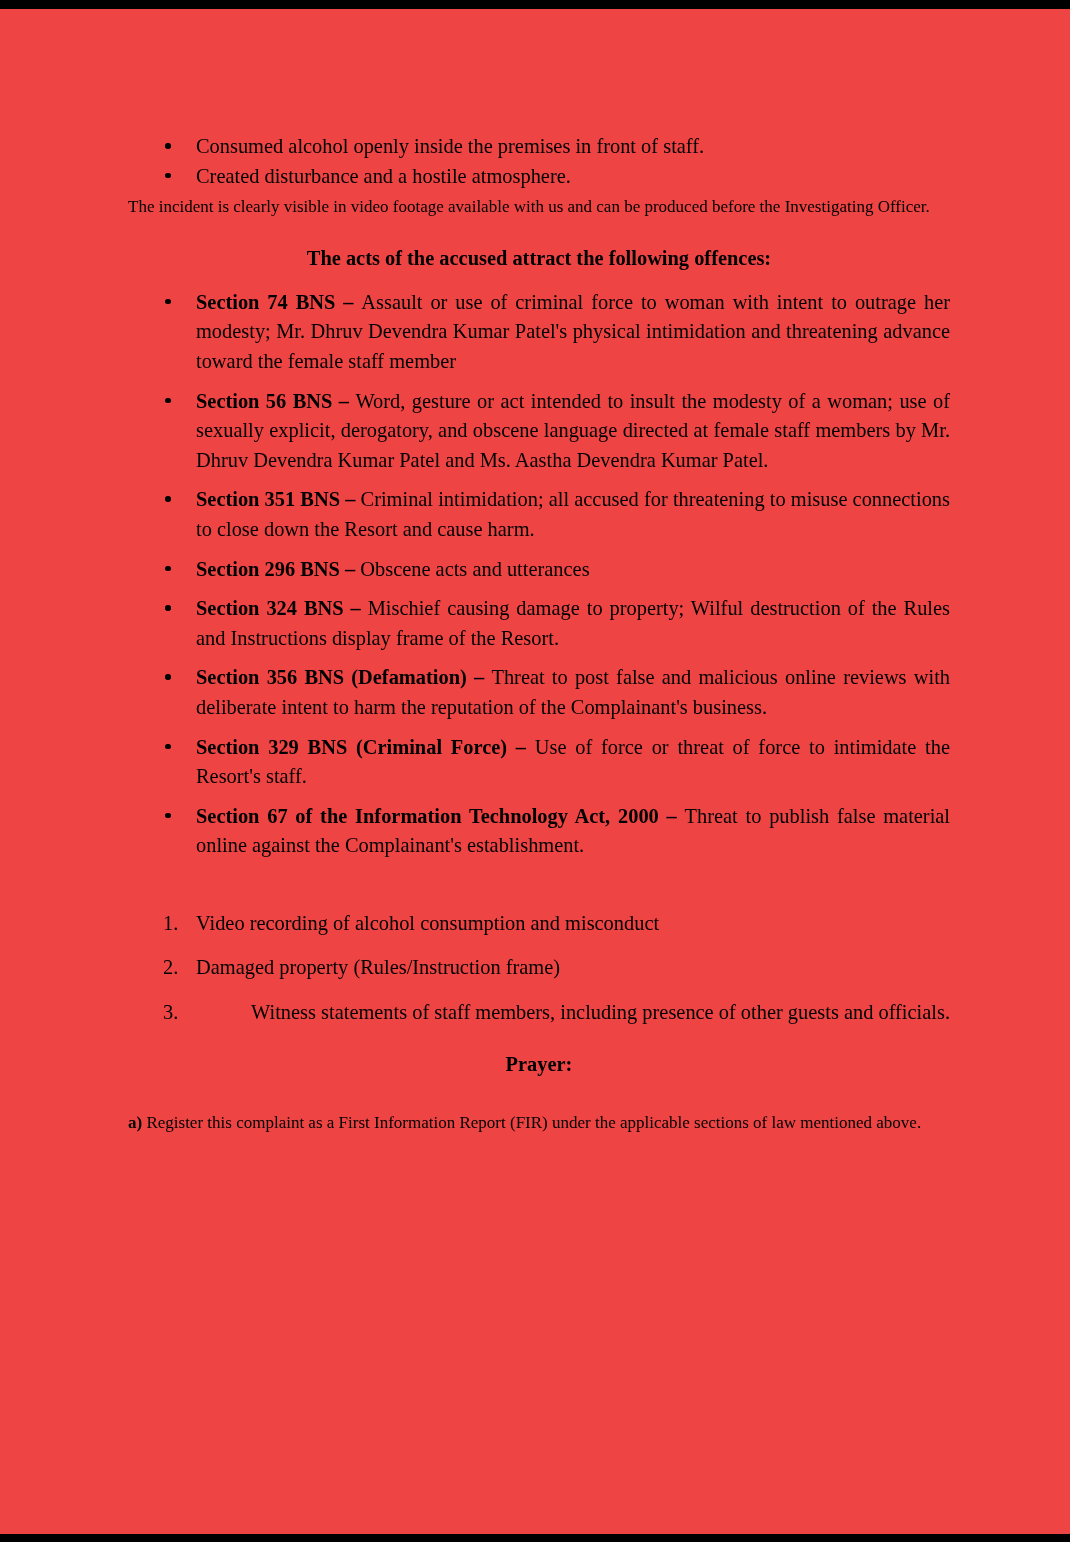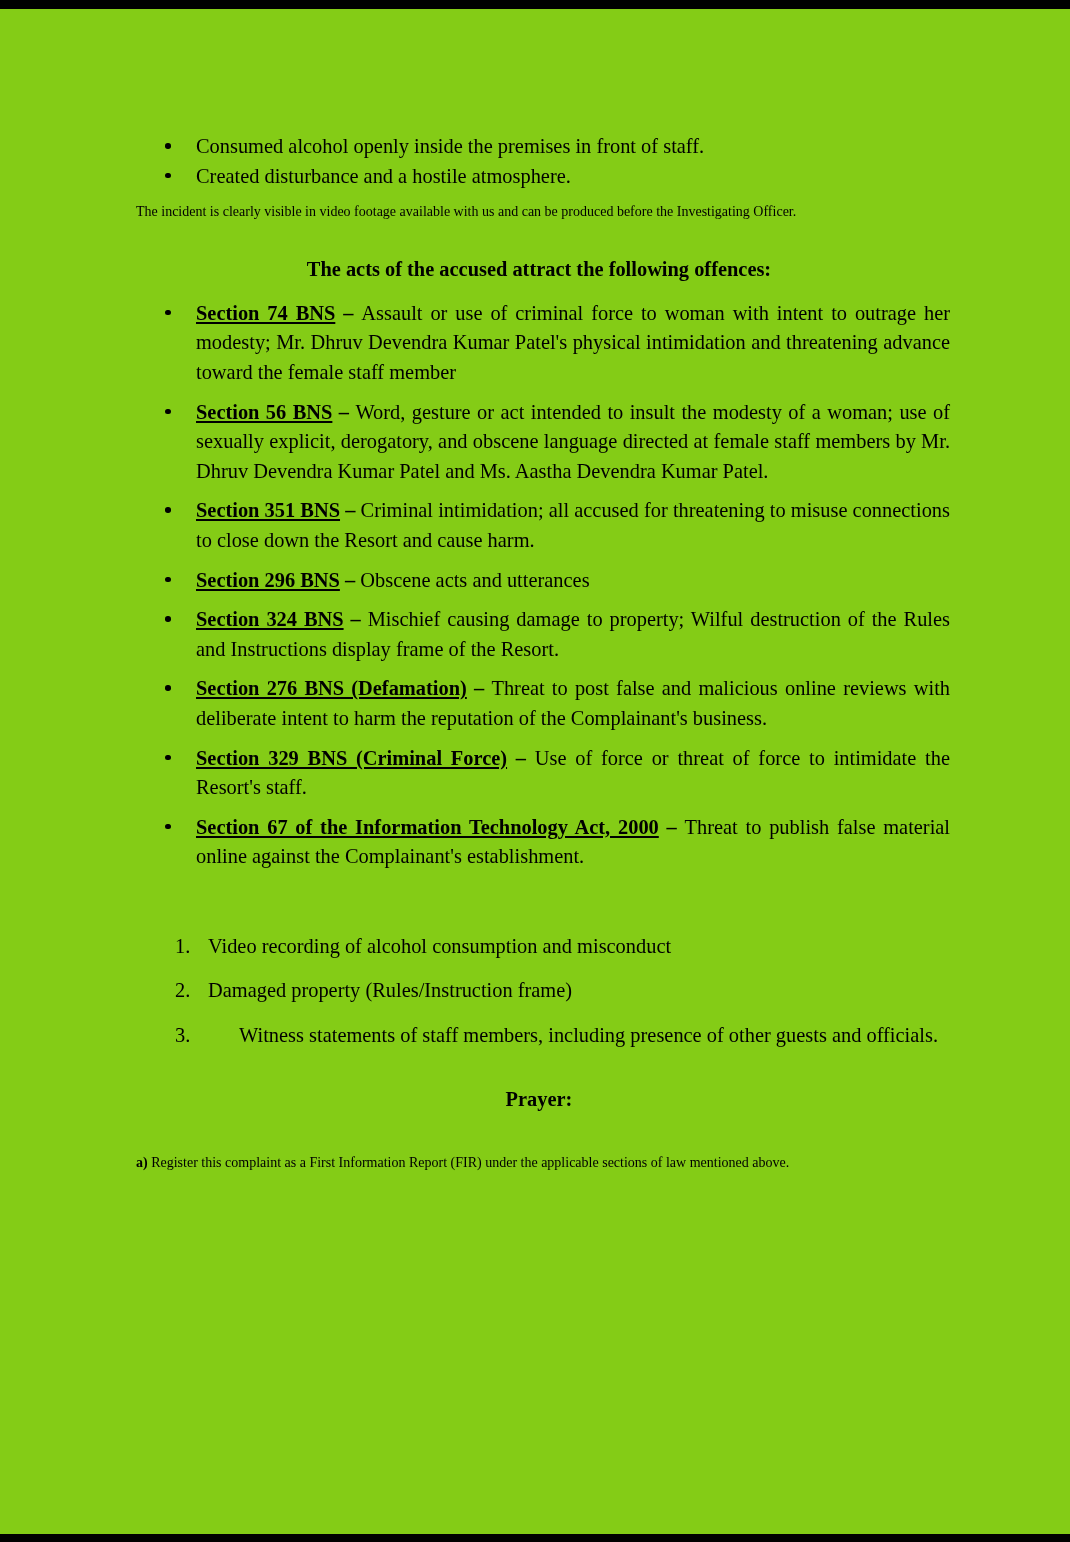--- a/index.html
+++ b/index.html
@@ -12,21 +12,21 @@
     height: 1542px;
     overflow: hidden;
     font-family: "Liberation Serif", "DejaVu Serif", serif;
     color: #000000;
   }
 
   .page {
     position: relative;
     width: 1070px;
     height: 1542px;
-    background: #84cc16;
+    background: #ef4444;
     box-sizing: border-box;
   }
 
   
   .edge-bar {
     position: absolute;
     left: 0;
     width: 1070px;
     background: #000000;
   }
@@ -35,23 +35,23 @@
 
   .content {
     position: absolute;
     left: 128px;
     top: 132px;
     width: 822px;
   }
 
   
   p.body-text {
-    margin: 8px;
-    font-size: 14px;
-    line-height: 26px;
+    margin: 0;
+    font-size: 17px;
+    line-height: 31px;
     text-align: justify;
     text-justify: inter-word;
   }
 
   .heading {
     margin: 0;
     font-size: 20.4px;
     line-height: 29.6px;
     font-weight: bold;
     text-align: center;
@@ -94,21 +94,21 @@
   }
 
   
   ul.bullets.spaced > li {
     margin-bottom: 10px;
   }
   ul.bullets.spaced > li:last-child { margin-bottom: 8px; }
 
   
   ol.numbers {
-    margin: 12px;
+    margin: 0;
     padding: 0;
     list-style: none;
     counter-reset: ev;
   }
   ol.numbers > li {
     position: relative;
     padding-left: 68px;
     font-size: 20.4px;
     line-height: 29.6px;
     margin-bottom: 15px;
@@ -121,21 +121,21 @@
     position: absolute;
     left: 35px;
     top: 0;
     font-size: 20.4px;
     line-height: 29.6px;
   }
 
   .b { font-weight: bold; }
 
   
-  .lead { font-weight: bold; text-decoration: underline; }
+  .lead { font-weight: bold; }
 </style>
 </head>
 <body>
 
 <div class="page">
 
   <div class="edge-bar top"></div>
   <div class="edge-bar bottom"></div>
 
   <div class="content">
@@ -167,21 +167,21 @@
       <li>
         <span class="b lead">Section 351 BNS</span><span class="b"> – </span><span>Criminal intimidation; all accused for threatening to misuse connections to close down the Resort and cause harm.</span>
       </li>
       <li>
         <span class="b lead">Section 296 BNS</span><span class="b"> – </span><span>Obscene acts and utterances</span>
       </li>
       <li>
         <span class="b lead">Section 324 BNS</span><span class="b"> – </span><span>Mischief causing damage to property; Wilful destruction of the Rules and Instructions display frame of the Resort.</span>
       </li>
       <li>
-        <span class="b lead">Section 276 BNS (Defamation)</span><span class="b"> – </span><span>Threat to post false and malicious online reviews with deliberate intent to harm the reputation of the Complainant's business.</span>
+        <span class="b lead">Section 356 BNS (Defamation)</span><span class="b"> – </span><span>Threat to post false and malicious online reviews with deliberate intent to harm the reputation of the Complainant's business.</span>
       </li>
       <li>
         <span class="b lead">Section 329 BNS (Criminal Force)</span><span class="b"> – </span><span>Use of force or threat of force to intimidate the Resort's staff.</span>
       </li>
       <li>
         <span class="b lead">Section 67 of the Information Technology Act, 2000</span><span class="b"> – </span><span>Threat to publish false material online against the Complainant's establishment.</span>
       </li>
     </ul>
 
     <div class="gap-lg"></div>

